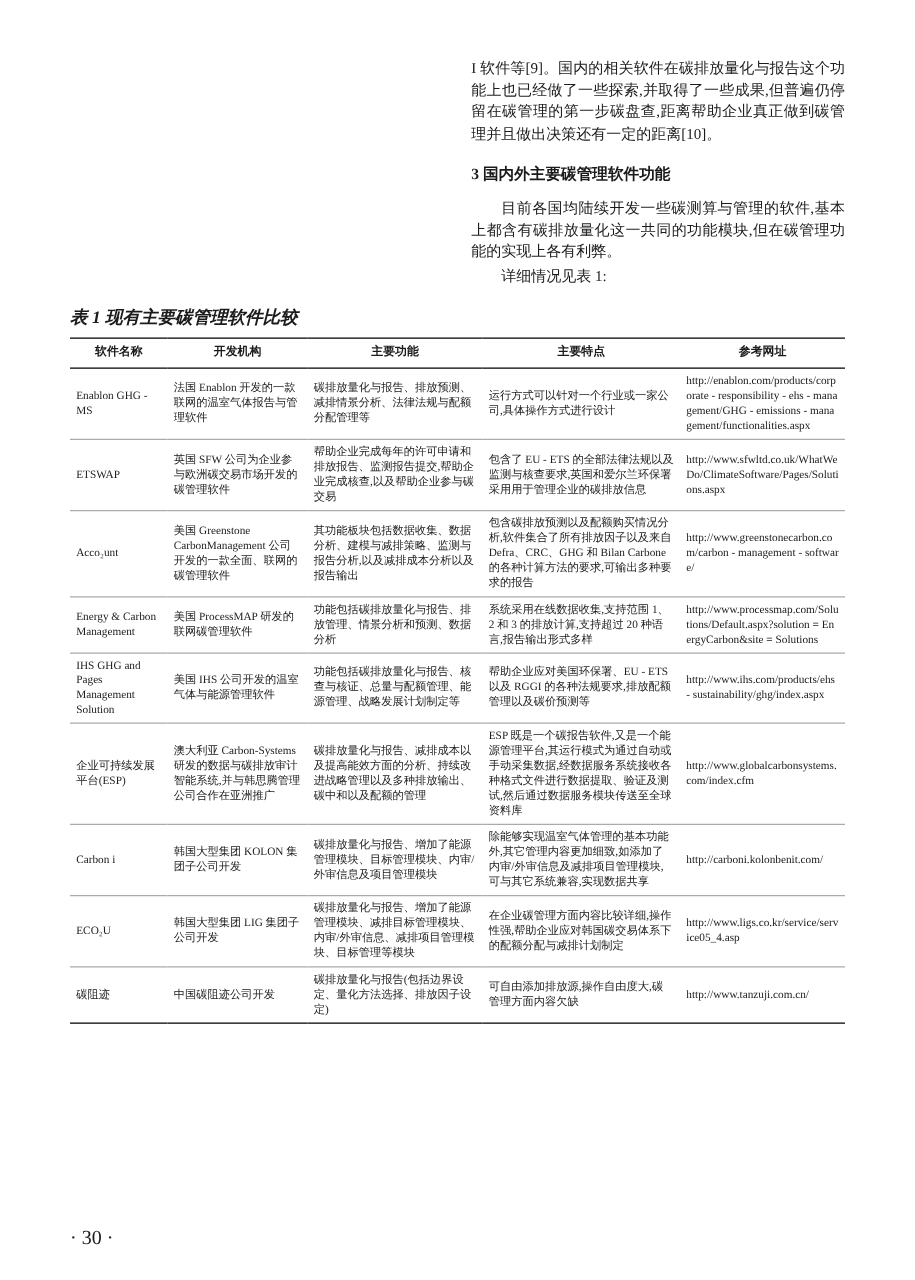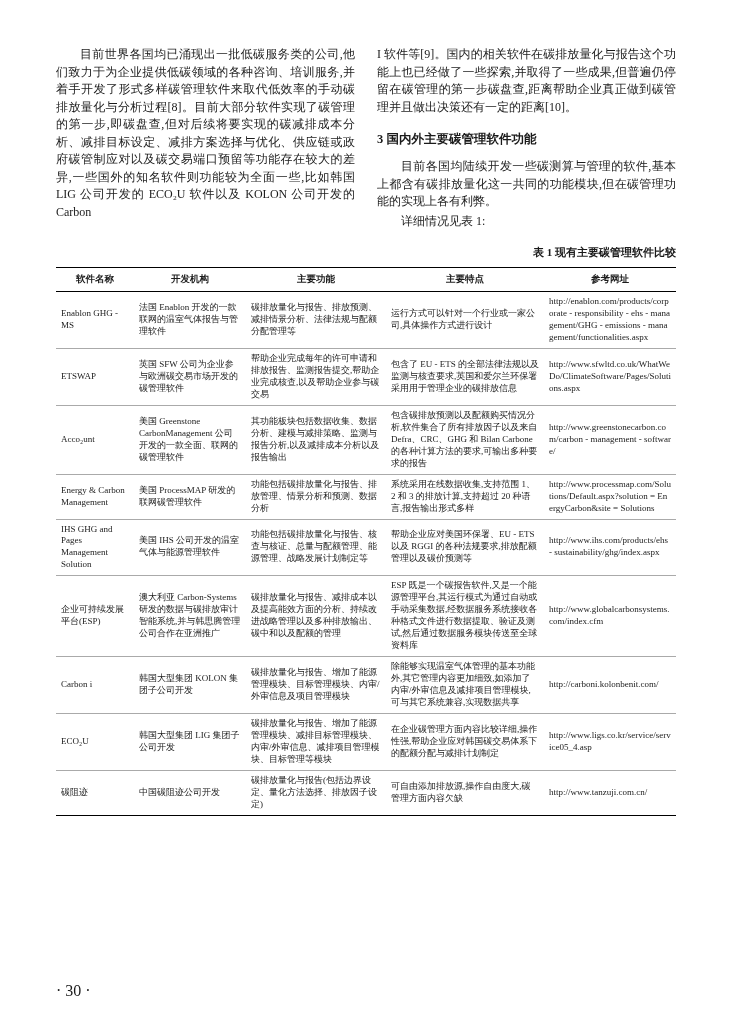--- a/index.html
+++ b/index.html
@@ -20,21 +20,21 @@
   .header-right { width:120px; text-align:right; }
   .header-center { font-size:10.5px; text-align:center; flex:1; }
   
   .columns { display:flex; gap:22px; margin-top:14px; }
   .col { flex:1; font-size:12px; line-height:1.46; text-align:justify; }
   .section-title { font-size:12.5px; font-weight:bold; margin:4px 0 10px 0; }
   .section-title.mt { margin-top:14px; }
   .col p { margin:0 0 2px 0; }
   .col p.indent { text-indent:2em; }
   
-  .table-caption { text-align:right; font-weight:bold; font-size:11px; margin:13px 0 7px 0; }
+  .table-caption { text-align:left; font-weight:bold; font-size:14px; margin:13px 0 7px 0;font-style:italic; }
   table.cmp {
     width:100%; border-collapse:collapse;
     border-top:1.5px solid #000; border-bottom:1.5px solid #000;
     font-size:9px; line-height:1.33; table-layout:fixed;
   }
   table.cmp thead th {
     border-bottom:1px solid #000; font-weight:bold; text-align:center;
     font-size:9.5px; padding:5px 4px;
   }
   table.cmp td {
@@ -49,21 +49,20 @@
   .page-footer { position:absolute; left:56px; bottom:24px; font-size:16px; }
 </style>
 </head>
 <body>
 
 <div class="page">
 
 
   <div class="columns">
     <div class="col">
-      <p class="indent">目前世界各国均已涌现出一批低碳服务类的公司,他们致力于为企业提供低碳领域的各种咨询、培训服务,并着手开发了形式多样碳管理软件来取代低效率的手动碳排放量化与分析过程[8]。目前大部分软件实现了碳管理的第一步,即碳盘查,但对后续将要实现的碳减排成本分析、减排目标设定、减排方案选择与优化、供应链或政府碳管制应对以及碳交易端口预留等功能存在较大的差异,一些国外的知名软件则功能较为全面一些,比如韩国 LIG 公司开发的 ECO₂U 软件以及 KOLON 公司开发的 Carbon</p>
     </div>
     <div class="col">
       <p>I 软件等[9]。国内的相关软件在碳排放量化与报告这个功能上也已经做了一些探索,并取得了一些成果,但普遍仍停留在碳管理的第一步碳盘查,距离帮助企业真正做到碳管理并且做出决策还有一定的距离[10]。</p>
       <h2 class="section-title mt">3  国内外主要碳管理软件功能</h2>
       <p class="indent">目前各国均陆续开发一些碳测算与管理的软件,基本上都含有碳排放量化这一共同的功能模块,但在碳管理功能的实现上各有利弊。</p>
       <p class="indent">详细情况见表 1:</p>
     </div>
   </div>
 
   <div class="table-caption">表 1   现有主要碳管理软件比较</div>

